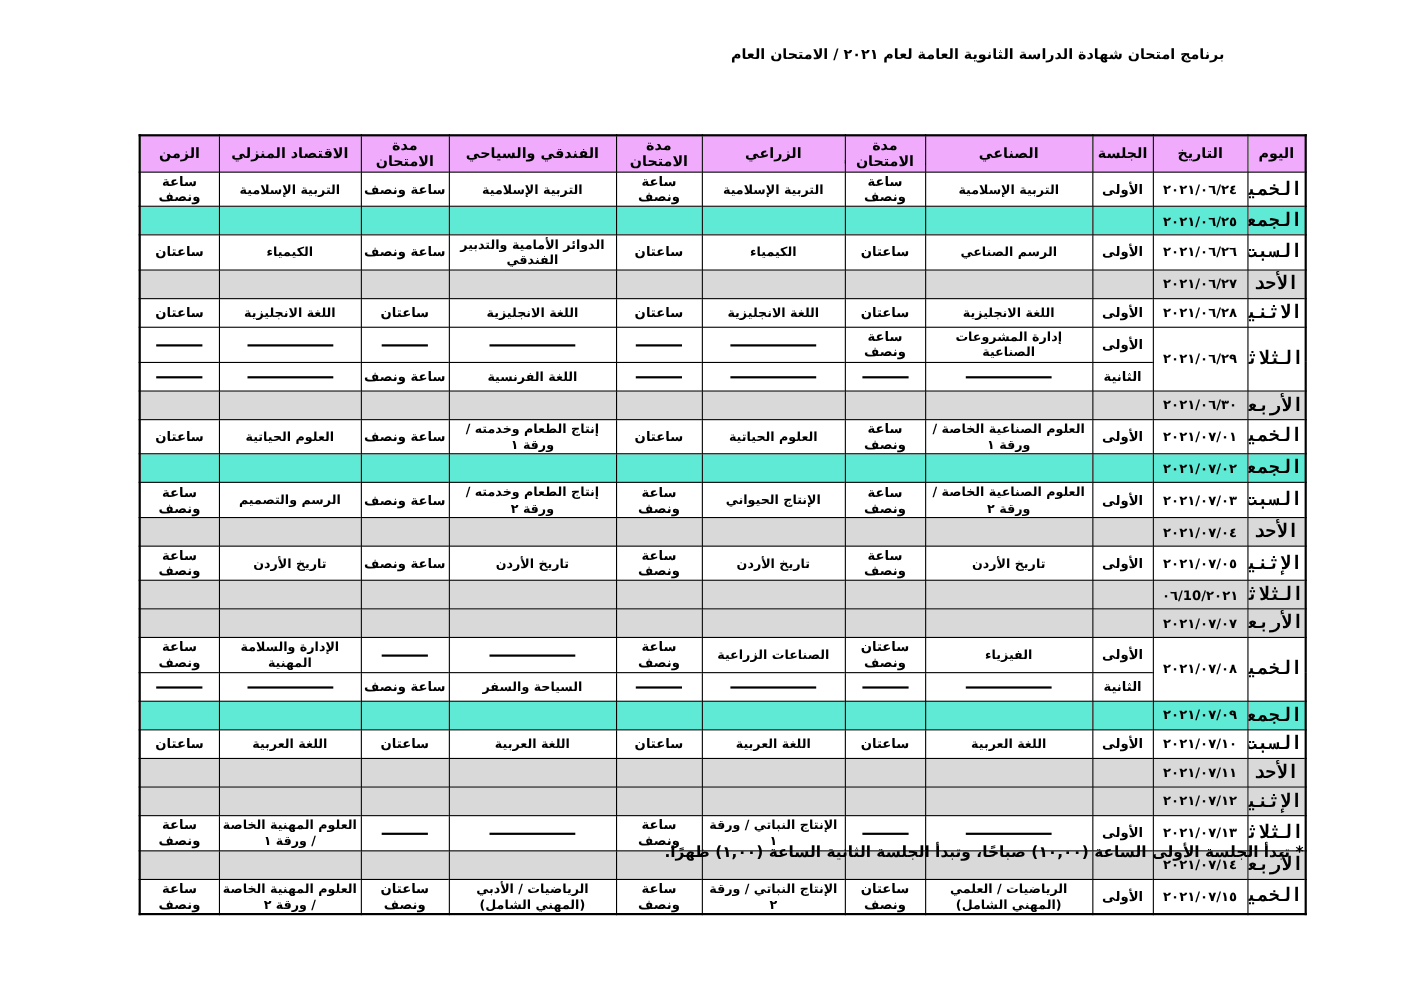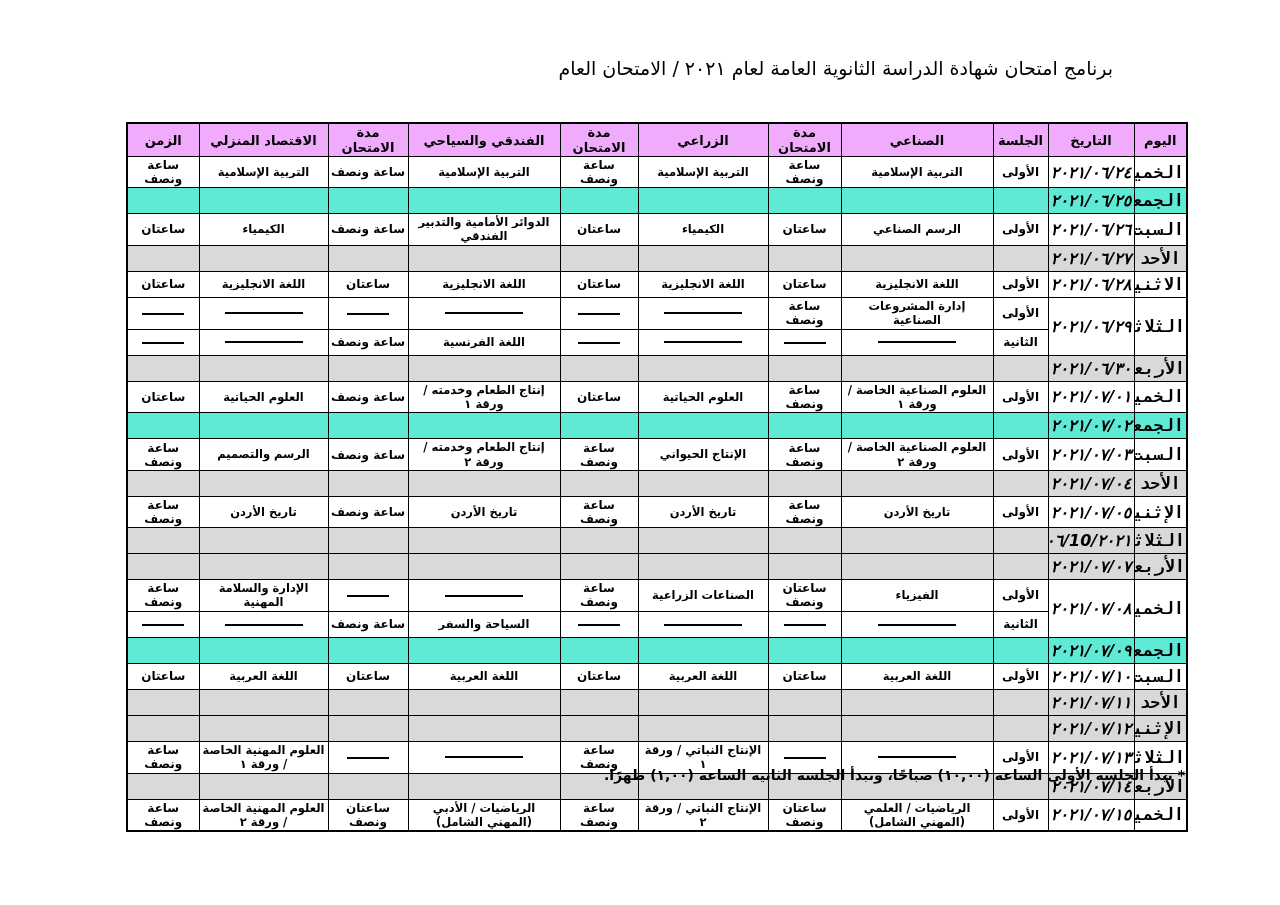--- a/index.html
+++ b/index.html
@@ -1,31 +1,31 @@
 <!DOCTYPE html>
 <html lang="ar" dir="rtl"><head>
 <meta charset="utf-8">
 <style>
   html,body{margin:0;padding:0;background:#ffffff;}
   body{width:1280px;height:905px;font-family:"DejaVu Sans",sans-serif;color:#000;}
   .page{position:relative;width:1280px;height:905px;direction:rtl;overflow:hidden;}
 
-  .title-line1{position:absolute;top:57px;right:167px;font-size:19px;font-weight:normal;letter-spacing:0;}
+  .title-line1{position:absolute;top:43px;right:167px;font-size:13px;font-weight:bold;letter-spacing:0;}
   .title-line2{position:absolute;top:91px;right:340px;font-size:12px;font-weight:normal;margin-top:48px;}
   .track-label{position:absolute;top:91px;left:210px;font-size:16px;font-weight:bold;}
 
   table.schedule{position:absolute;top:122px;right:92px;width:1060px;border-collapse:collapse;
     table-layout:fixed;border:2px solid #000;}
   .schedule th,.schedule td{border:1px solid #000;text-align:center;vertical-align:middle;
     padding:1px 2px;overflow:hidden;}
   .schedule thead th{background:#f0abfc;font-size:13px;font-weight:bold;height:24px;}
   .schedule td{height:23px;font-weight:bold;background:#fff;}
 
   td.day-col{font-size:17px;font-family:Liberation Mono, monospace;}
-  td.date-col{font-size:16px;font-style:italic;}
+  td.date-col{font-size:12px;}
   td.session-col{font-size:12px;}
   td.subject{font-size:11.5px;white-space:pre-line;line-height:1.25;}
   td.dur{font-size:12px;}
 
   tr.friday td{background:#5eead4;}
   tr.holiday td{background:#d9d9d9;}
 
   .dash{display:inline-block;height:0;border-top:2px solid #000;vertical-align:middle;}
   .dash.wide{width:78px;}
   .dash.narrow{width:42px;}

